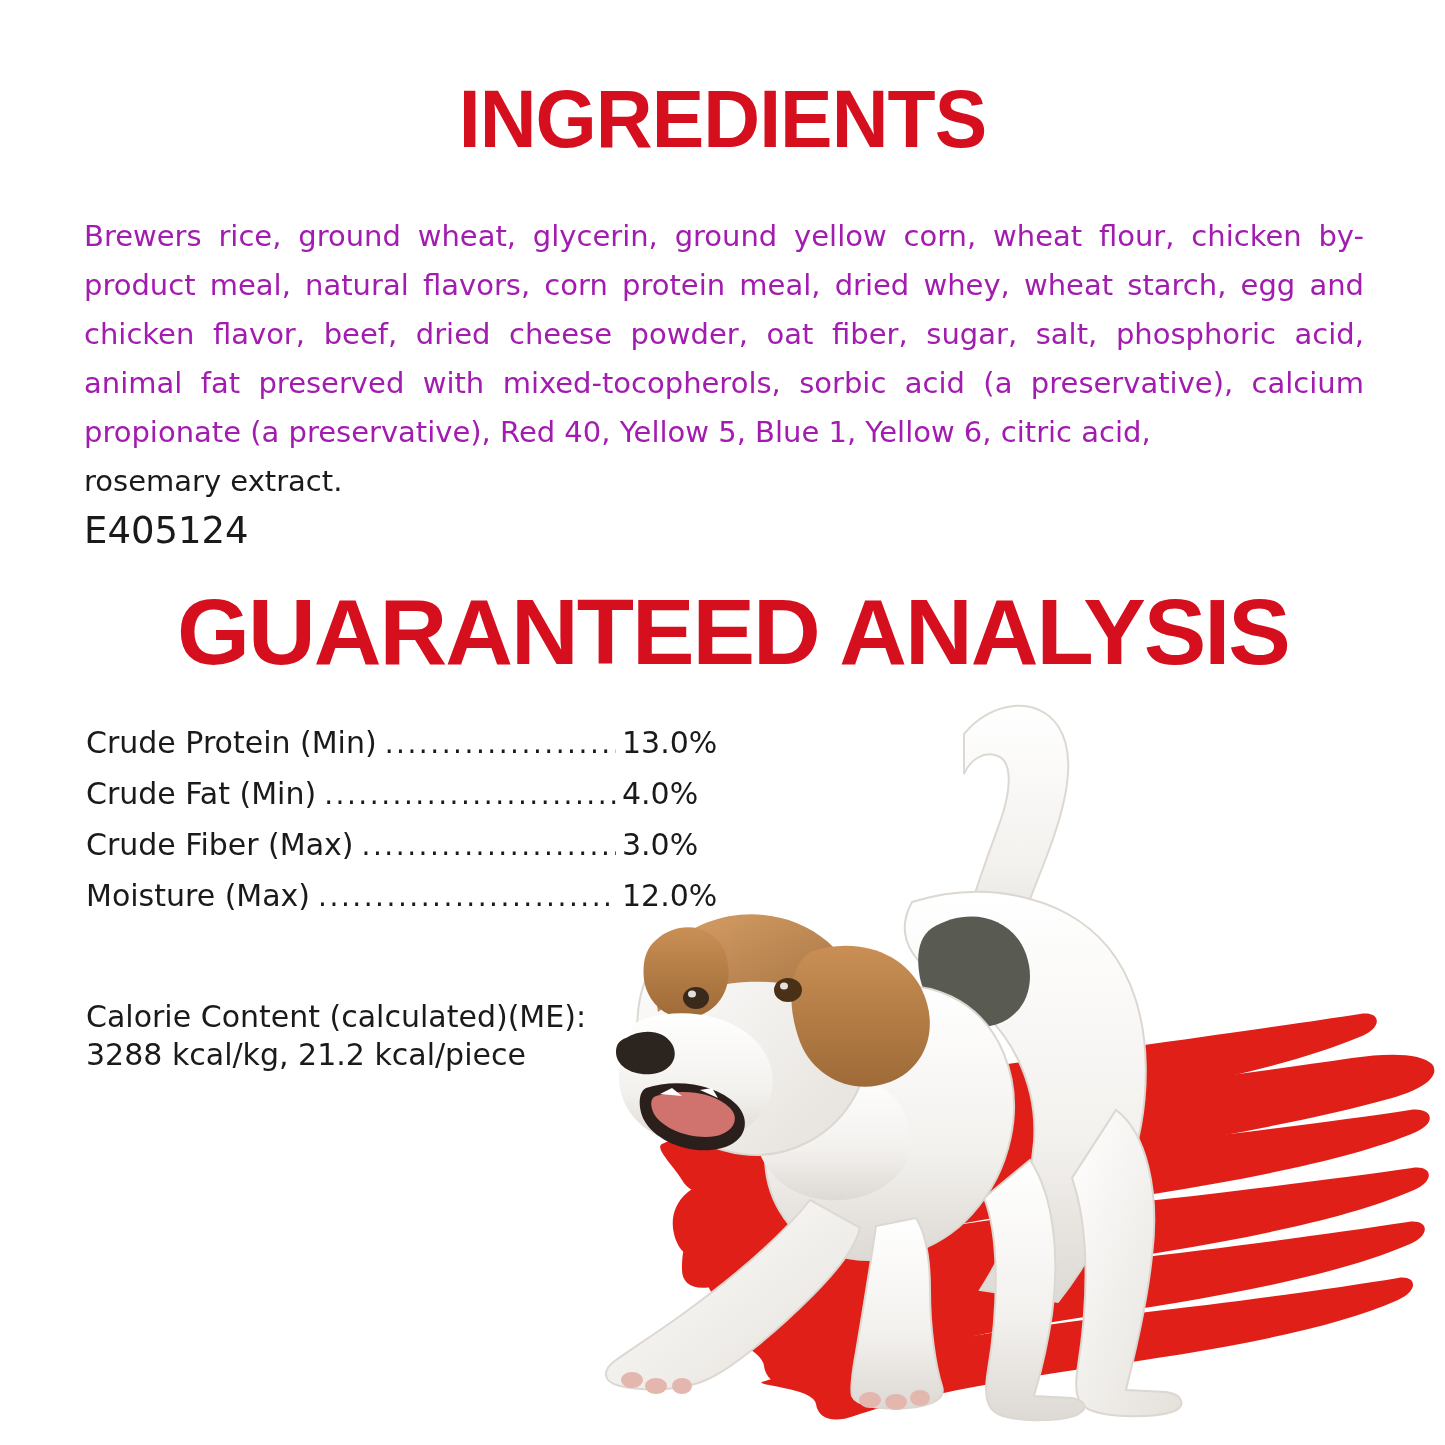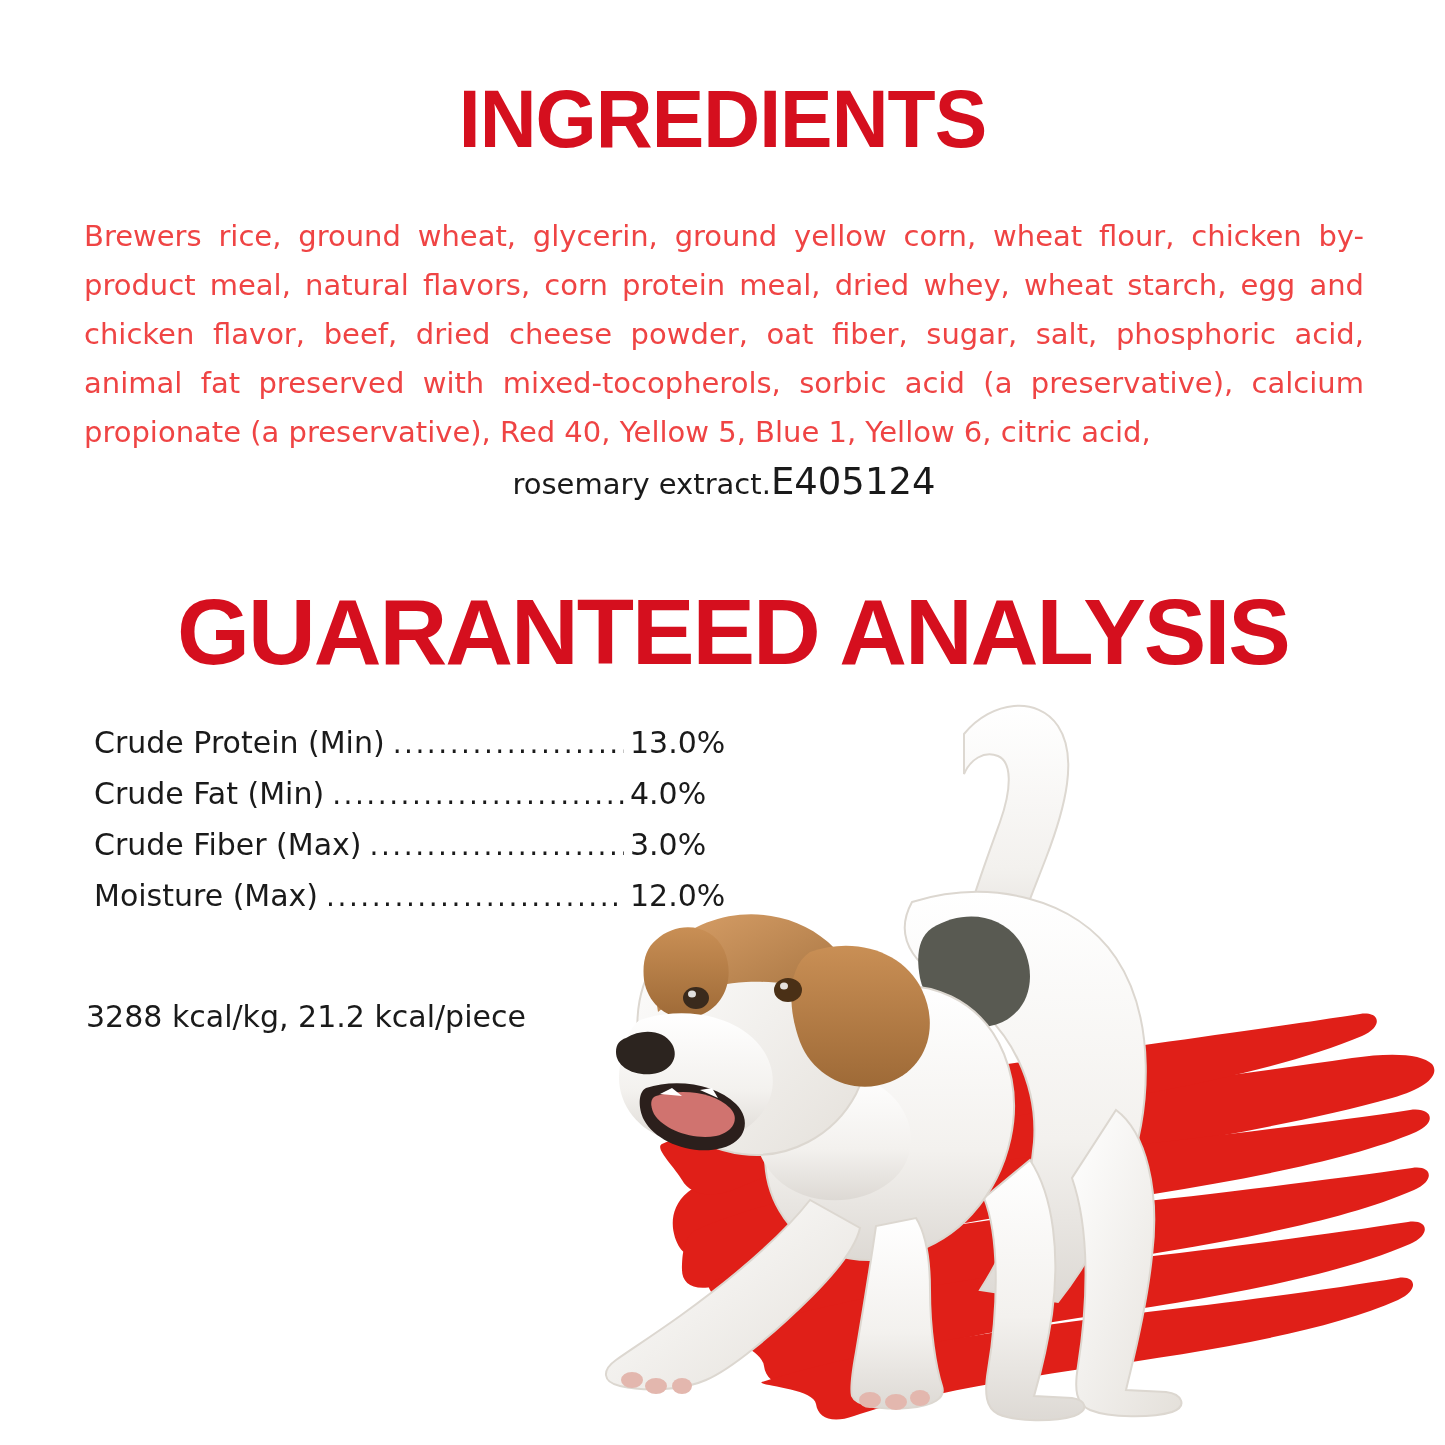--- a/index.html
+++ b/index.html
@@ -58,47 +58,47 @@
   .ingredients-block {
     position: absolute;
     left: 84px;
     top: 212px;
     width: 1280px;
   }
   .ingredients-text {
     font-family: "DejaVu Sans", sans-serif;
     font-size: 29px;
     line-height: 49px;
-    color: #ef4444;
+    color: #a21caf;
     text-align: justify;
     text-justify: inter-word;
     margin: 0;
   }
   .ingredients-lastline {
     display: flex;
-    justify-content: center;
+    justify-content: flex-end;
     align-items: baseline;
     font-family: "DejaVu Sans", sans-serif;
     font-size: 29px;
     line-height: 49px;
     color: #1a1a1a;
+    flex-direction: column;
   }
   .code {
     font-family: "DejaVu Sans", sans-serif;
     font-size: 37px;
     color: #1a1a1a;
   }
 
   
   .analysis-block {
     position: absolute;
     left: 86px;
     top: 718px;
     width: 640px;
-    margin-left: 8px;
   }
   .analysis-row {
     display: flex;
     align-items: baseline;
     font-family: "DejaVu Sans", sans-serif;
     font-size: 30px;
     line-height: 50px;
     color: #1a1a1a;
     white-space: nowrap;
   }
@@ -190,20 +190,21 @@
 
     <div class="analysis-row">
       <span class="analysis-label">Moisture (Max)</span>
       <span class="analysis-dots">......................................................</span>
       <span class="analysis-value">12.0%</span>
     </div>
 
   </div>
 
   <div class="calorie-block">
+    <div>Calorie Content (calculated)(ME):</div>
     <div>3288 kcal/kg, 21.2 kcal/piece</div>
   </div>
 
   <svg class="brush" viewBox="0 0 810 490" aria-hidden="true">
     <g fill="#e01f18">
       <path d="M56 262 C 120 214, 230 186, 330 176 C 450 164, 600 146, 720 128 C 760 122, 790 124, 800 134 C 808 144, 796 158, 760 168 C 660 196, 520 218, 410 236 C 300 254, 180 282, 110 312 C 78 326, 56 330, 48 318 C 40 306, 34 280, 56 262 Z"></path>
       <path d="M64 300 C 150 262, 300 238, 440 222 C 570 208, 700 192, 778 180 C 800 177, 806 192, 784 202 C 700 238, 540 262, 400 282 C 280 300, 160 326, 96 352 C 66 364, 50 356, 50 340 C 50 324, 52 306, 64 300 Z"></path>
       <path d="M78 352 C 180 314, 330 292, 470 276 C 600 262, 710 248, 780 238 C 800 235, 804 250, 782 260 C 700 296, 560 318, 430 338 C 320 354, 200 380, 140 404 C 112 415, 96 408, 94 392 C 92 374, 70 356, 78 352 Z"></path>
       <path d="M96 404 C 200 368, 350 346, 486 330 C 610 316, 710 302, 776 292 C 796 289, 800 304, 778 314 C 700 348, 570 370, 446 388 C 340 404, 230 428, 176 450 C 150 460, 134 452, 132 436 C 130 418, 88 408, 96 404 Z"></path>
       <path d="M130 452 C 230 420, 370 400, 500 384 C 620 370, 706 358, 766 348 C 784 345, 788 360, 766 370 C 694 402, 572 422, 456 438 C 360 452, 268 470, 222 486 C 200 494, 186 488, 184 474 C 182 458, 122 455, 130 452 Z"></path>

